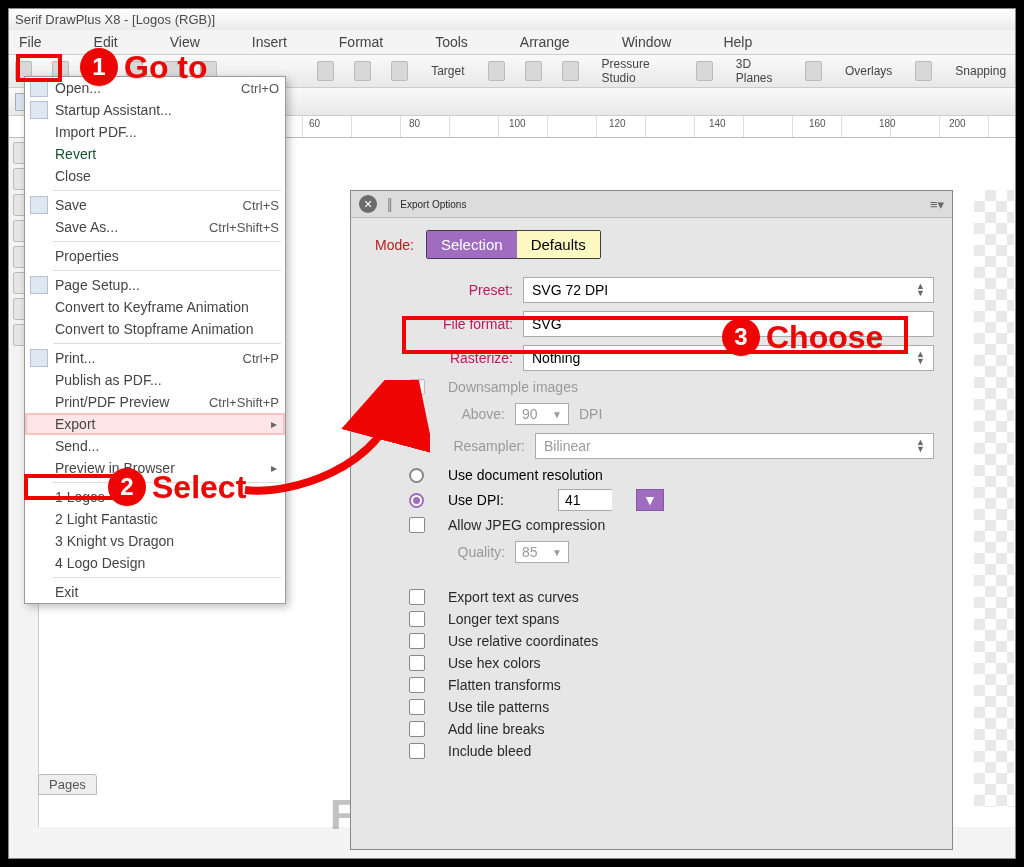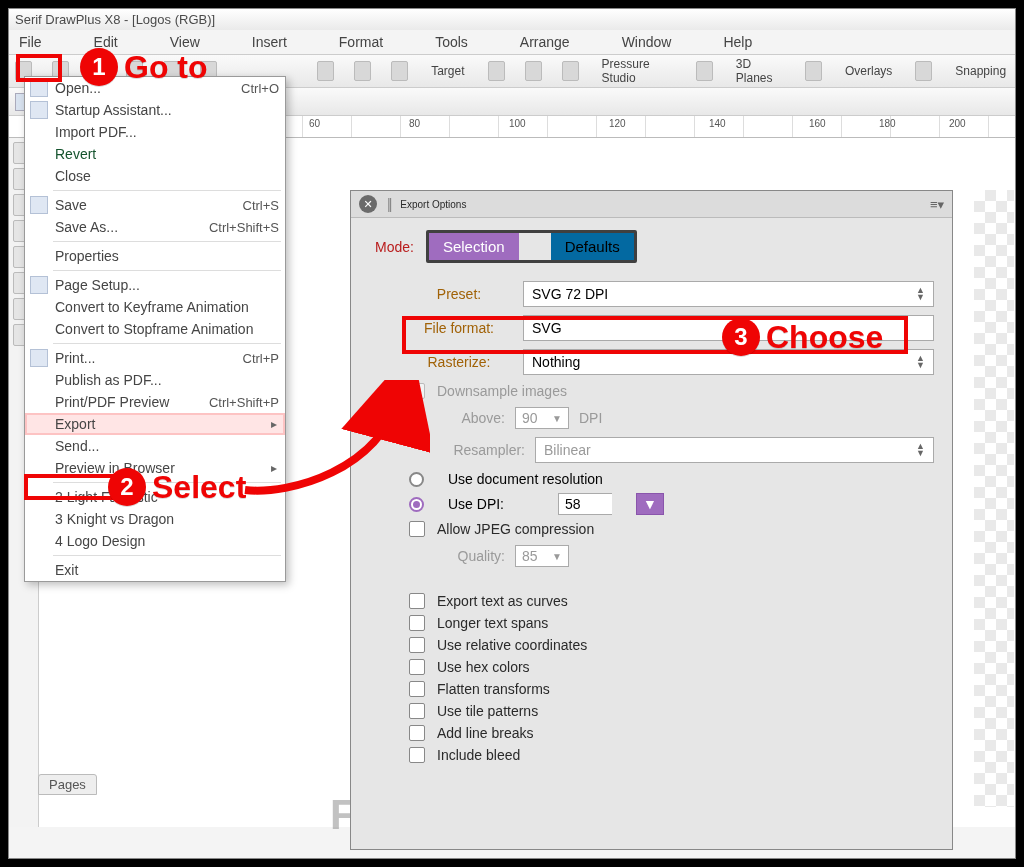--- a/index.html
+++ b/index.html
@@ -42,28 +42,28 @@
   
   .exdlg { position:absolute; left:350px; top:190px; width:603px; height:660px; background:#e6e6e6; border:1px solid #888; z-index:40; display:flex; flex-direction:column; font-size:14px; }
   .exdlg .titlearea { display:flex; align-items:center; gap:10px; padding:4px 8px; background:#dcdcdc; border-bottom:1px solid #bbb;}
   .exdlg .titlearea .close { width:18px;height:18px;border-radius:50%;background:#6b6b6b;color:#fff;display:flex;align-items:center;justify-content:center;font-size:11px;}
   .exdlg .titlearea .drag { color:#888; letter-spacing:-2px;}
   .exdlg .titlearea .ttl { font-size:10px; color:#2a2a2a; }
   .exdlg .menugear { margin-left:auto; font-size:13px; color:#666;}
   .exbody { padding:12px 18px 8px 24px; flex:1; overflow:hidden;}
   .moderow { display:flex; align-items:center; gap:12px; margin-bottom:18px; }
   .moderow .lbl { color:#b91c1c; }
-  .seg { display:flex; border:3px solid #404040; border-radius:2px; overflow:hidden;gap:32px; }
-  .seg div { padding:5px 14px; font-size:15px; background:#0369a1; }
+  .seg { display:flex; border:1px solid #404040; border-radius:2px; overflow:hidden; }
+  .seg div { padding:5px 14px; font-size:15px; background:#fef9c3; }
   .seg div.on { background:#9f6cbf; color:#fff; }
   .fieldrow { display:flex; align-items:center; margin:8px 0; gap:10px; }
-  .fieldlbl { width:108px; text-align:center; color:#a16207; }
+  .fieldlbl { width:108px; text-align:right; color:#be185d; }
   .selectbox { flex:1; background:#fff; border:1px solid #aaa; padding:4px 8px; display:flex; align-items:center; position:relative;}
   .selectbox .stepper { margin-left:auto; display:flex; flex-direction:column; line-height:7px; font-size:9px; color:#666; }
-  .chk { display:flex; align-items:center; gap:12px; margin:6px 0 6px 4px; color:#2a2a2a; }
+  .chk { display:flex; align-items:center; gap:23px; margin:6px 0 6px 4px; color:#2a2a2a; }
   .chk .box { width:16px; height:16px; border:1px solid #888; background:#fff; border-radius:2px; }
   .chk.disabled { color:#9a9a9a; }
   .chk.disabled .box { border-color:#bbb; background:#f3f3f3;}
   .radio { display:flex; align-items:center; gap:24px; margin:6px 0 6px 4px; }
   .radio .dot { width:15px; height:15px; border:2px solid #888; border-radius:50%; background:#fff; display:flex; align-items:center; justify-content:center; }
   .radio.on .dot { border-color:#9f6cbf; }
   .radio.on .dot::after { content:''; width:7px; height:7px; background:#9f6cbf; border-radius:50%; }
   .smallsel { background:#fff; border:1px solid #aaa; padding:2px 6px; display:inline-flex; align-items:center; min-width:54px; }
   .smallsel.purple { background:#9f6cbf; color:#fff; border-color:#8a55ac; }
   .smallsel .dd { margin-left:auto; font-size:10px; padding-left:6px;}
@@ -210,20 +210,23 @@
       <span>Export</span>
     </div>
     <div class="fmrow">
       <span>Send...</span>
     </div>
     <div class="fmrow arrow">
       <span>Preview in Browser</span>
     </div>
     <div class="fmsep"></div>
     <div class="fmrow">
+      <span>1 Logos</span>
+    </div>
+    <div class="fmrow">
       <span>2 Light Fantastic</span>
     </div>
     <div class="fmrow">
       <span>3 Knight vs Dragon</span>
     </div>
     <div class="fmrow">
       <span>4 Logo Design</span>
     </div>
     <div class="fmsep"></div>
     <div class="fmrow">
@@ -302,21 +305,21 @@
 
       <div class="radio">
         <div class="dot"></div>
           <span>Use document resolution</span>
       </div>
       <div class="radio on">
         <div class="dot"></div>
           <span>Use DPI:</span>
         <span style="width:6px"></span>
         <span class="smallsel" style="border-right:0">
-            <span>58</span>
+            <span>41</span>
           </span>
         <span class="smallsel purple" style="min-width:20px; justify-content:center">▼</span>
       </div>
       <div class="chk">
         <div class="box"></div>
           <span>Allow JPEG compression</span>
       </div>
       <div class="fieldrow indent">
         <span class="grey" style="width:60px; text-align:right">Quality:</span>
         <span class="smallsel grey">

